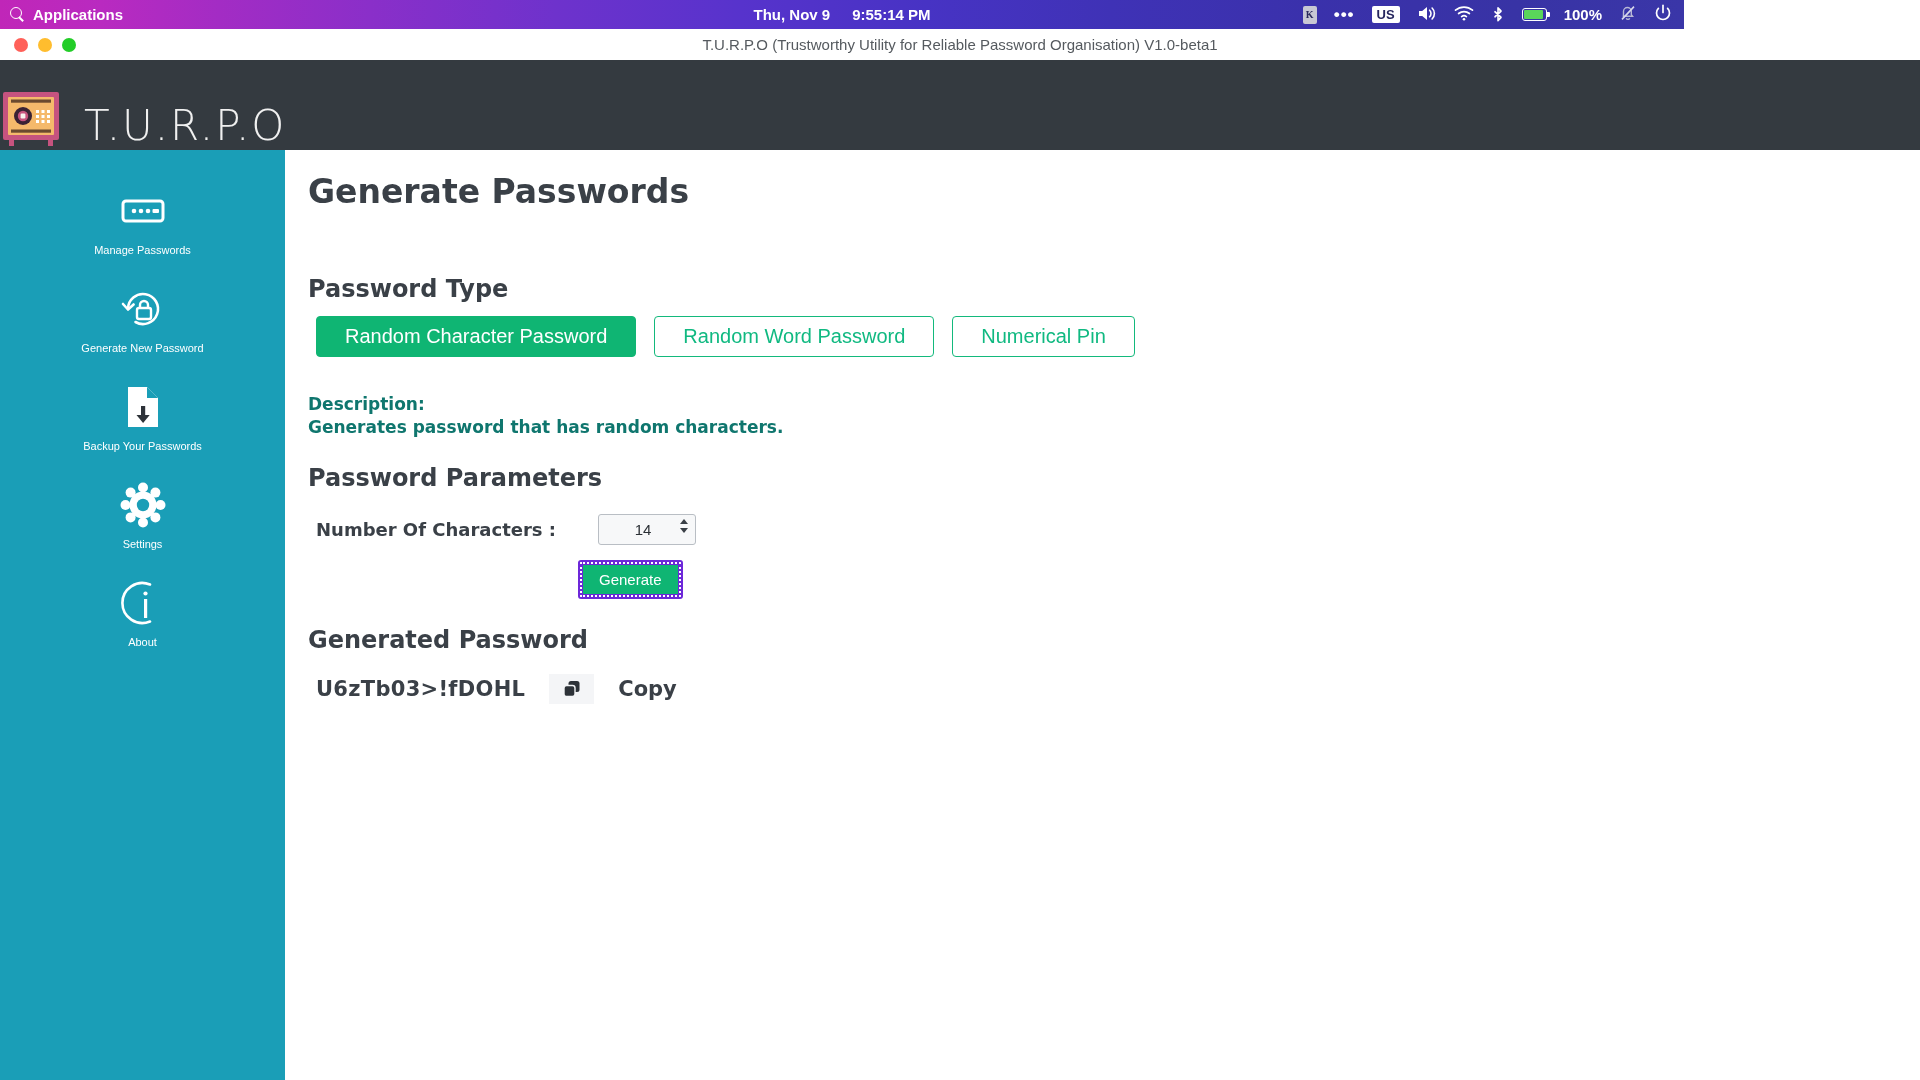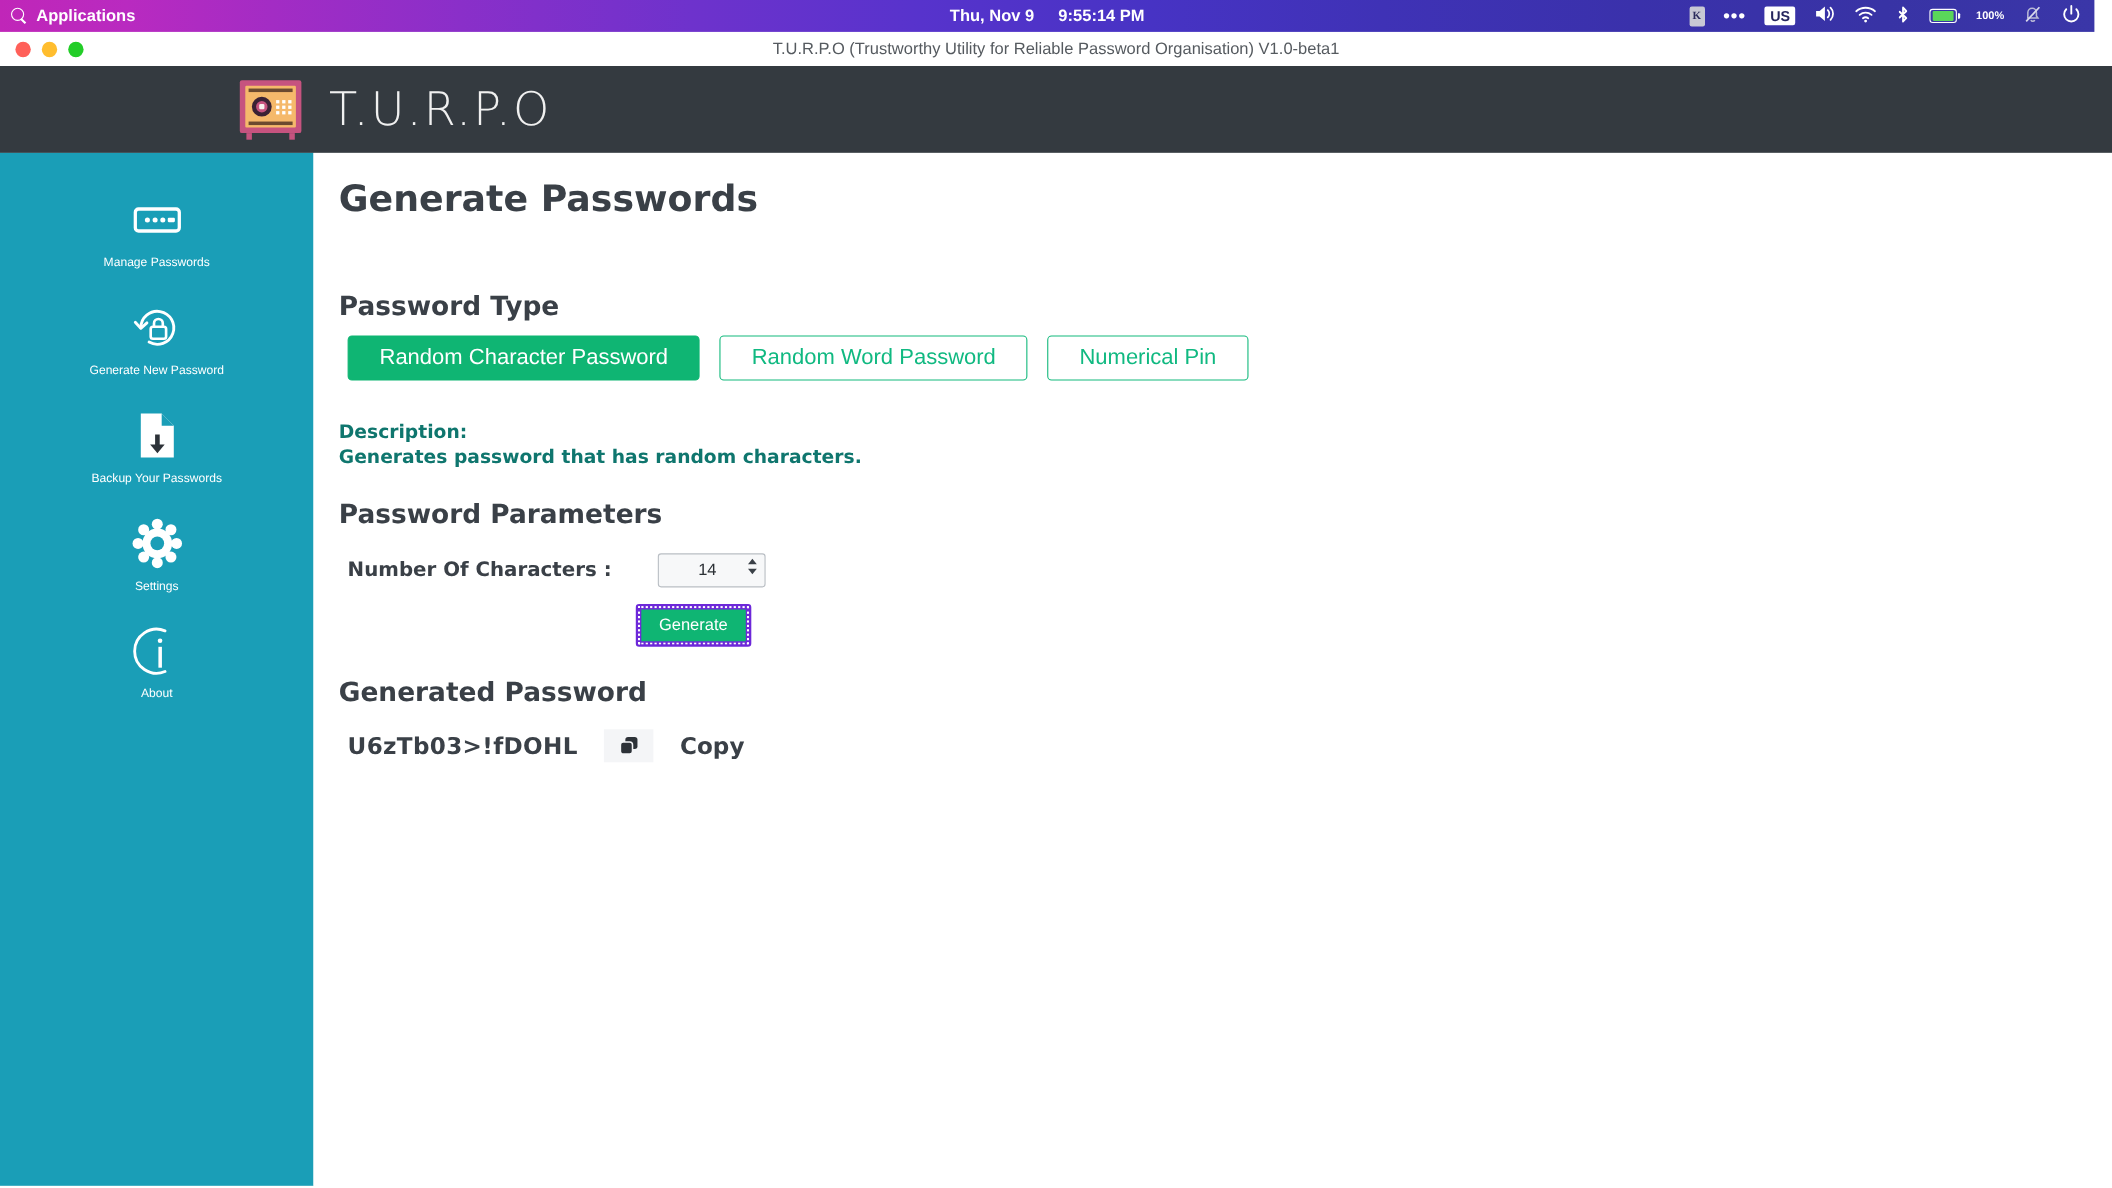--- a/index.html
+++ b/index.html
@@ -6,21 +6,21 @@
   html, body {
     width: 1920px; height: 1080px;
     font-family: "Liberation Sans", sans-serif;
     background: #ffffff;
     overflow: hidden;
   }
 
   
   #topbar {
     position: absolute; top: 0; left: 0;
-    width: 1904px; height: 29px;
+    width: 1684px; height: 29px;
     background: linear-gradient(90deg,
         #c026b8 0%, #b92ac0 6%, #a32cc4 13%,
         #8a2fc9 22%, #6e32cc 33%, #5733cc 44%,
         #4733c4 55%, #3f32b6 66%, #3a31ab 78%,
         #3833a5 90%, #3a36a8 100%);
     display: flex; align-items: center;
     color: #ffffff;
     font-size: 15px; font-weight: bold;
   }
   #topbar-left { display: flex; align-items: center; gap: 8px; margin-left: 10px; }
@@ -57,21 +57,21 @@
   .batt {
     width: 25px; height: 13px; border: 1.8px solid #ffffff; border-radius: 3px;
     position: relative; display: inline-block;
   }
   .batt::after {
     content:""; position:absolute; right:-4px; top:3px;
     width:2.5px; height:5px; background:#fff; border-radius:0 1px 1px 0;
   }
   .batt .fill { position:absolute; left:1.2px; top:1.2px; bottom:1.2px; width:19px;
     background:#5ad65a; border-radius:1px; }
-  .pct { font-size: 10px; font-weight: bold; }
+  .pct { font-size: 15px; font-weight: bold; }
 
   
   #window {
     position: absolute; top: 29px; left: 0;
     width: 1920px; height: 1051px;
     background: #ffffff;
     border-top-left-radius: 9px; border-top-right-radius: 9px;
     overflow: hidden;
   }
   #titlebar {
@@ -83,22 +83,22 @@
   .tl.red { background: #ff6059; }
   .tl.yellow { background: #ffbd2e; }
   .tl.green { background: #23cd28; }
   #wintitle {
     position: absolute; left: 0; right: 0; text-align: center;
     font-size: 15px; color: #555a5f; pointer-events: none;
   }
 
   
   #appheader {
-    height: 79px; background: #343a40;
-    display: flex; align-items: center; padding-left: 215px;
+    height: 90px; background: #343a40;
+    display: flex; align-items: flex-end; 
     gap: 22px;
   }
   #logo { width: 62px; height: 62px; position: relative; }
   #brand {
     color: #f0f0f0; font-size: 42px; font-weight: 300;
     letter-spacing: 2px; font-family: "DejaVu Sans", sans-serif;
   }
 
   
   #appbody { display: flex; height: 939px; }

